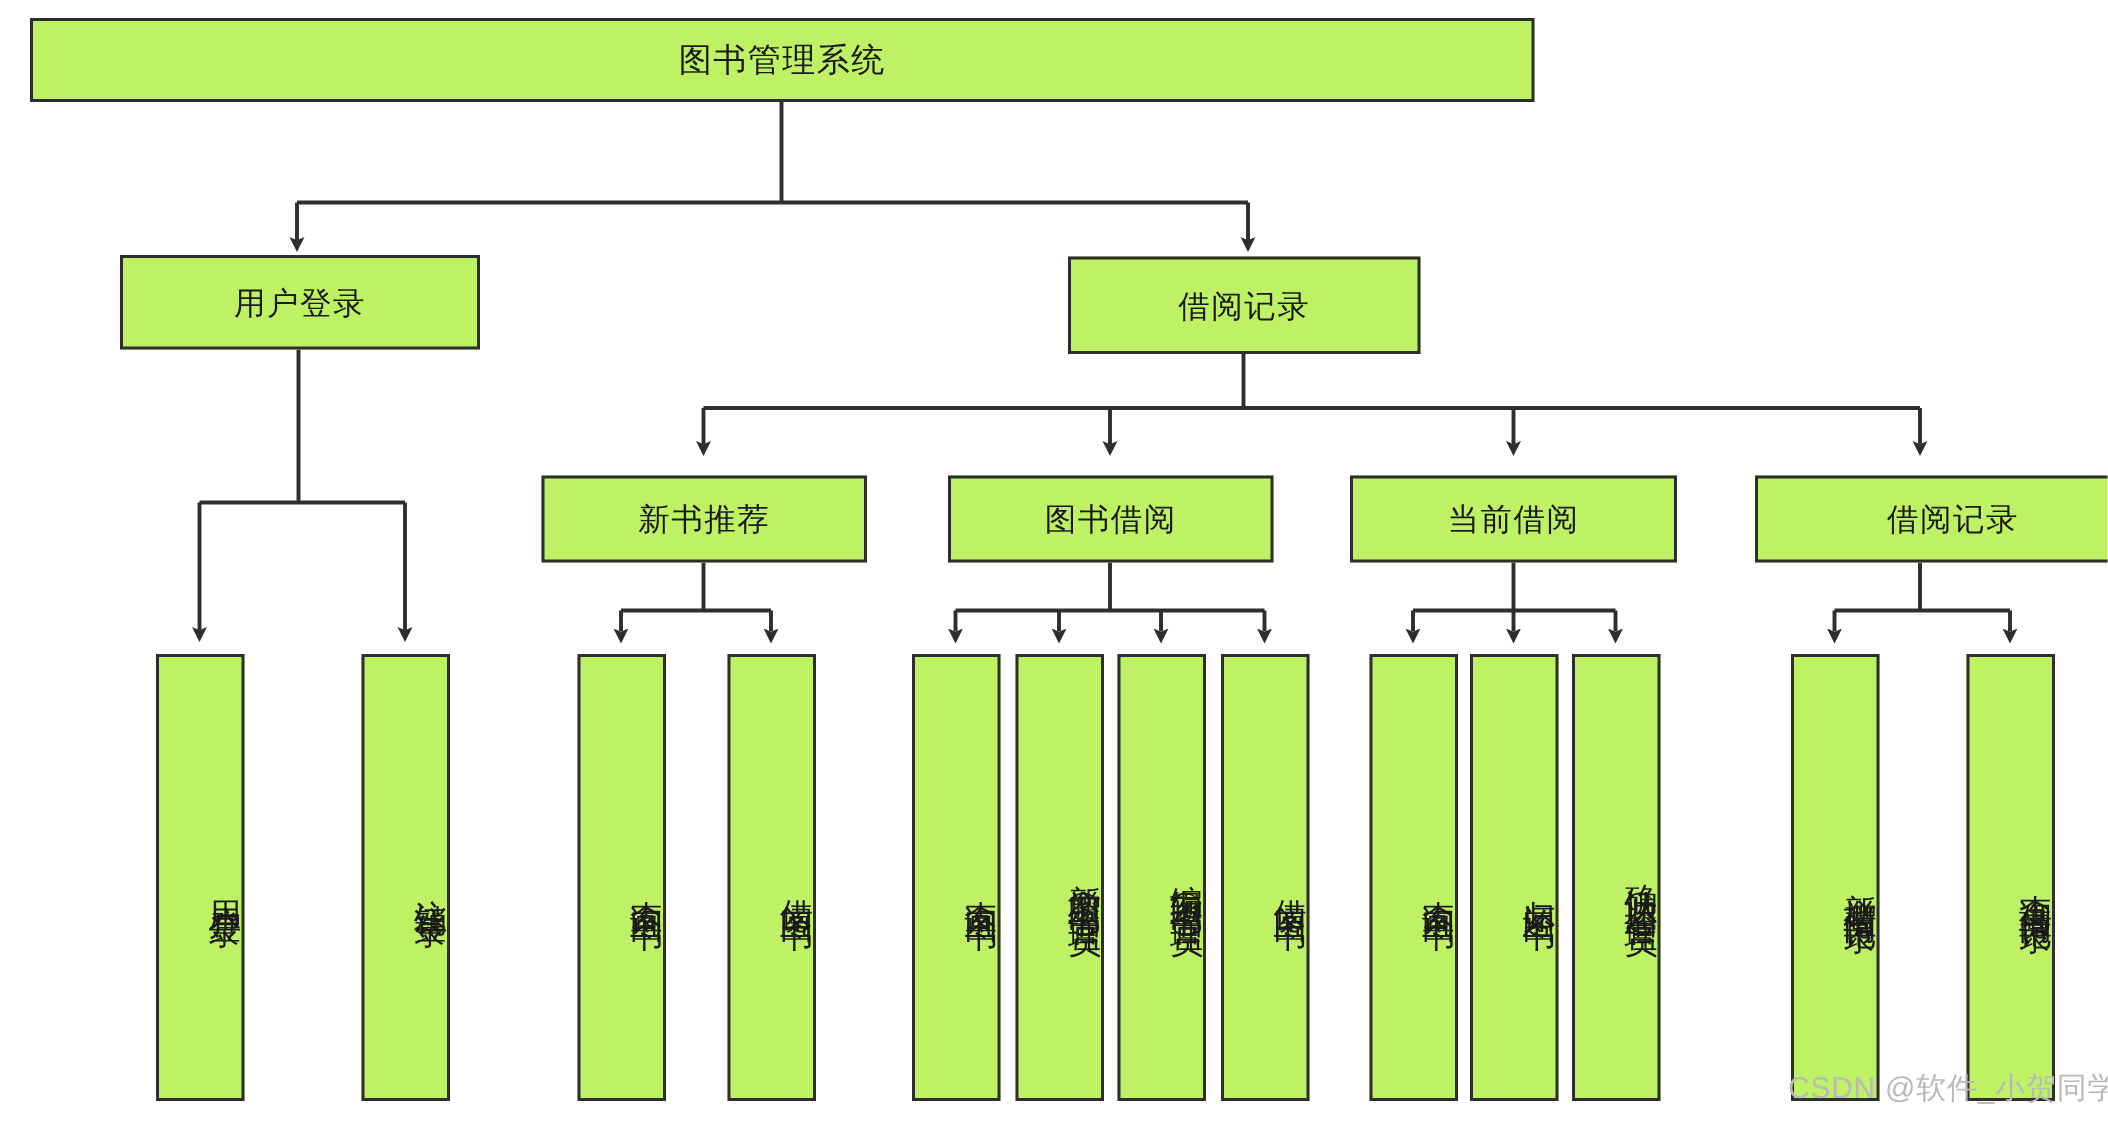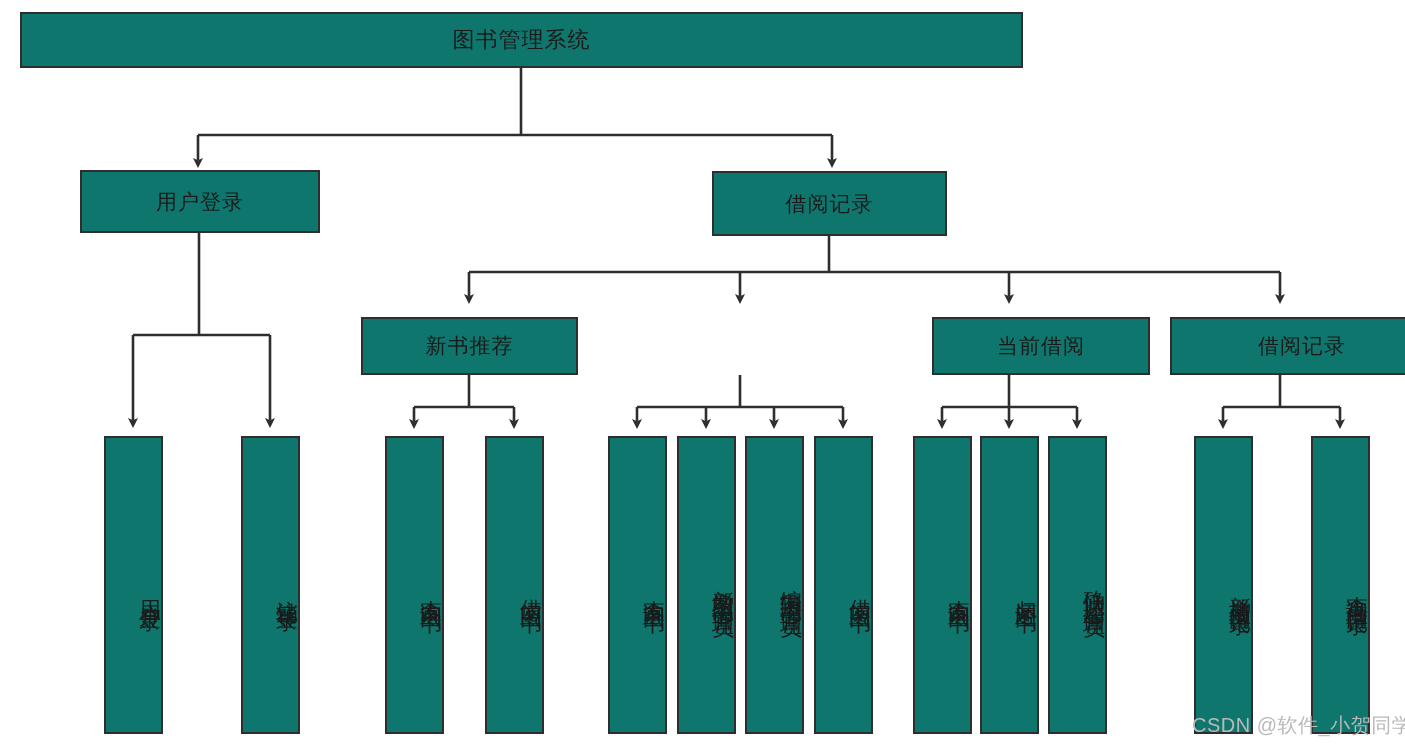--- a/index.html
+++ b/index.html
@@ -8,21 +8,21 @@
     background:#ffffff;
     font-family:"Liberation Sans","DejaVu Sans",sans-serif;
     overflow:hidden;
   }
   #canvas{position:relative;width:1405px;height:747px;}
   svg#wires{position:absolute;left:0;top:0;width:1405px;height:747px;}
 
   .node{
     position:absolute;
     box-sizing:border-box;
-    background:#0f766e;
+    background:#bef264;
     border:2px solid #2e2e2e;
     display:flex;
     align-items:center;
     justify-content:center;
     color:#1a1a1a;
     z-index:2;
   }
   .node.h{
     font-size:21px;
     letter-spacing:1px;
@@ -116,21 +116,24 @@
   <div class="node h" style="left:80px;top:170px;width:240px;height:63px;">
     <span class="txt">用户登录</span>
   </div>
   <div class="node h" style="left:712px;top:171px;width:235px;height:65px;">
     <span class="txt">借阅记录</span>
   </div>
 
   <div class="node h" style="left:361px;top:317px;width:217px;height:58px;justify-content:center;">
     <span class="txt">新书推荐</span>
   </div>
-  <div class="node h" style="left:900px;top:317px;width:218px;height:58px;margin-left:32px;">
+  <div class="node h" style="left:632px;top:317px;width:217px;height:58px;">
+    <span class="txt">图书借阅</span>
+  </div>
+  <div class="node h" style="left:900px;top:317px;width:218px;height:58px;">
     <span class="txt">当前借阅</span>
   </div>
   <div class="node h" style="left:1170px;top:317px;width:264px;height:58px;">
     <span class="txt">借阅记录</span>
   </div>
 
   <div class="node v" style="left:104px;top:436px;width:59px;height:298px;">
     <span class="txt">用户登录</span>
   </div>
   <div class="node v" style="left:241px;top:436px;width:59px;height:298px;">

